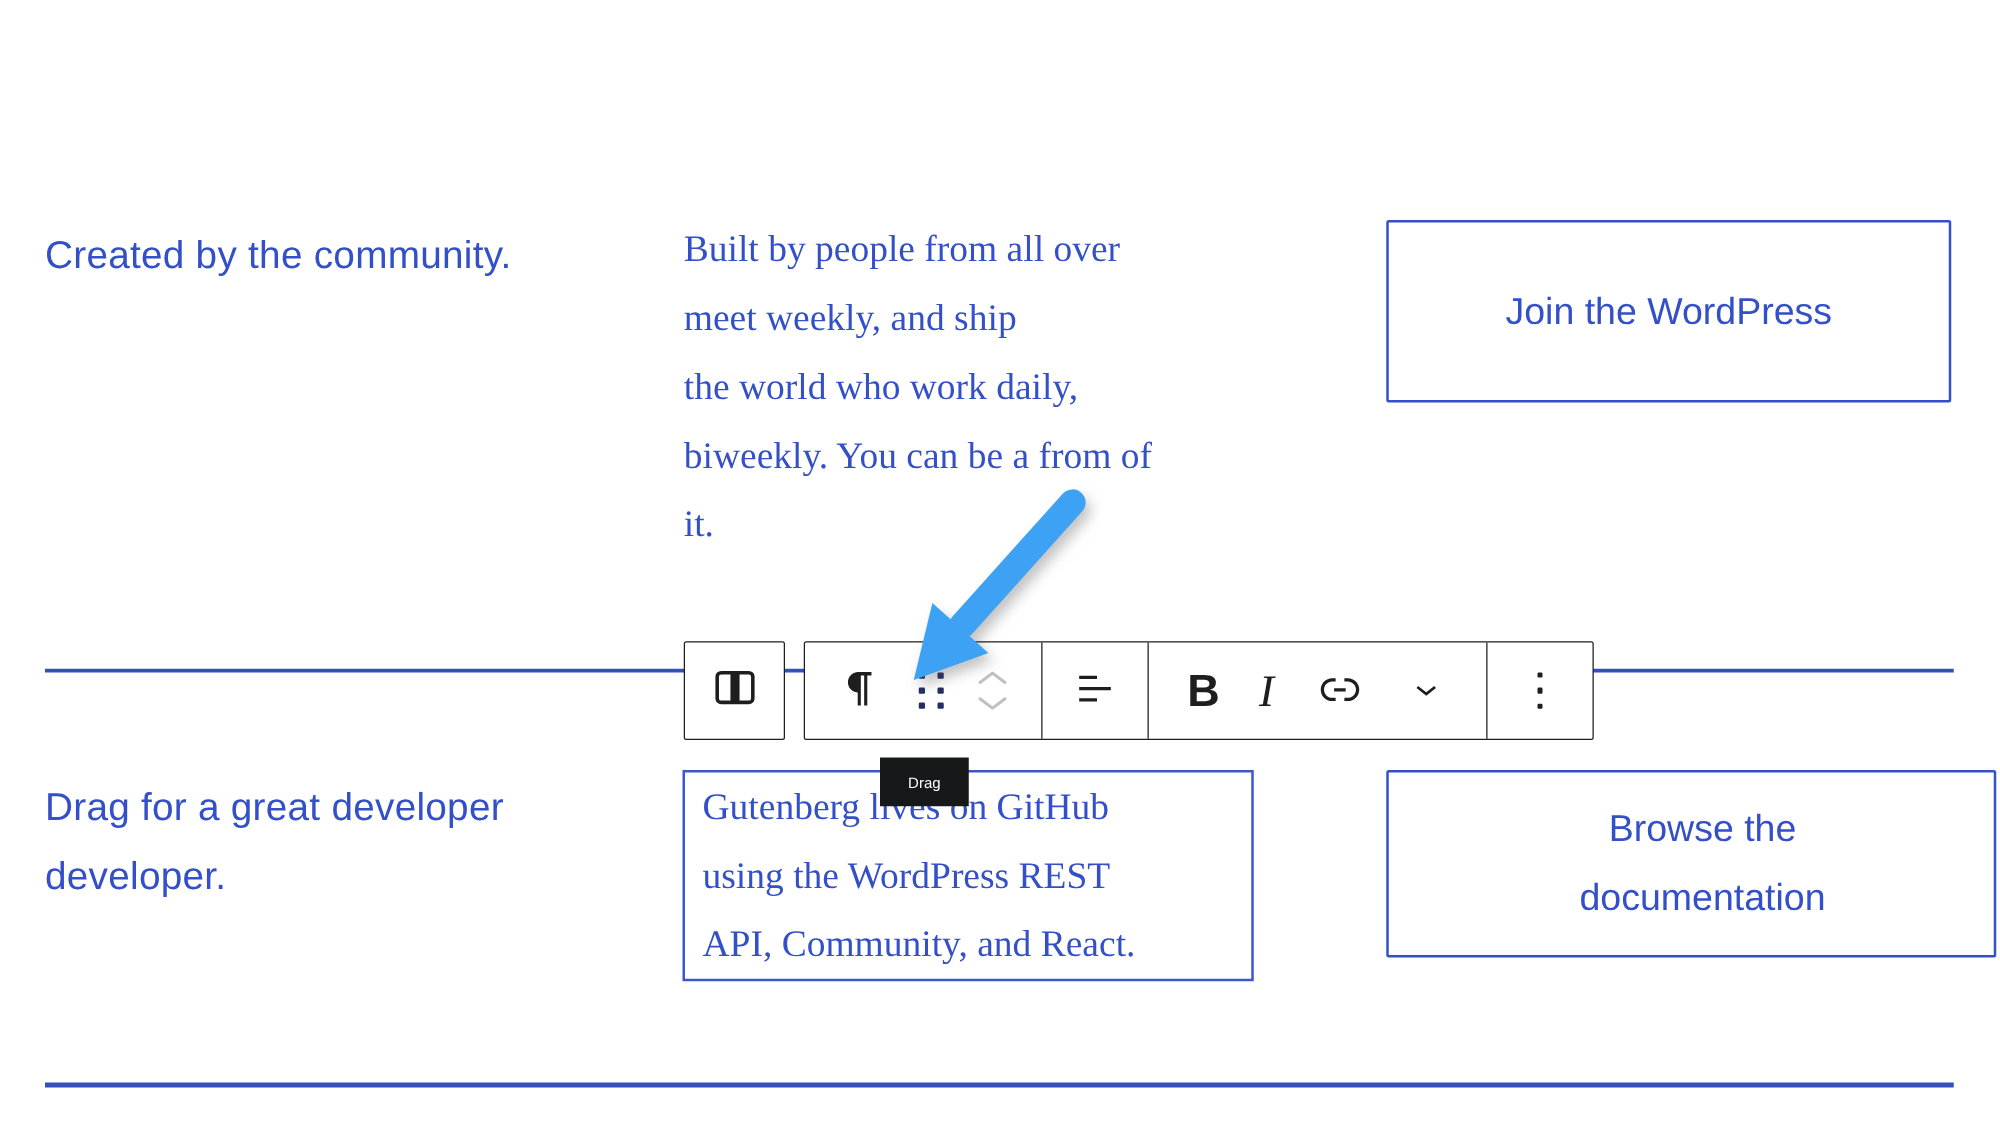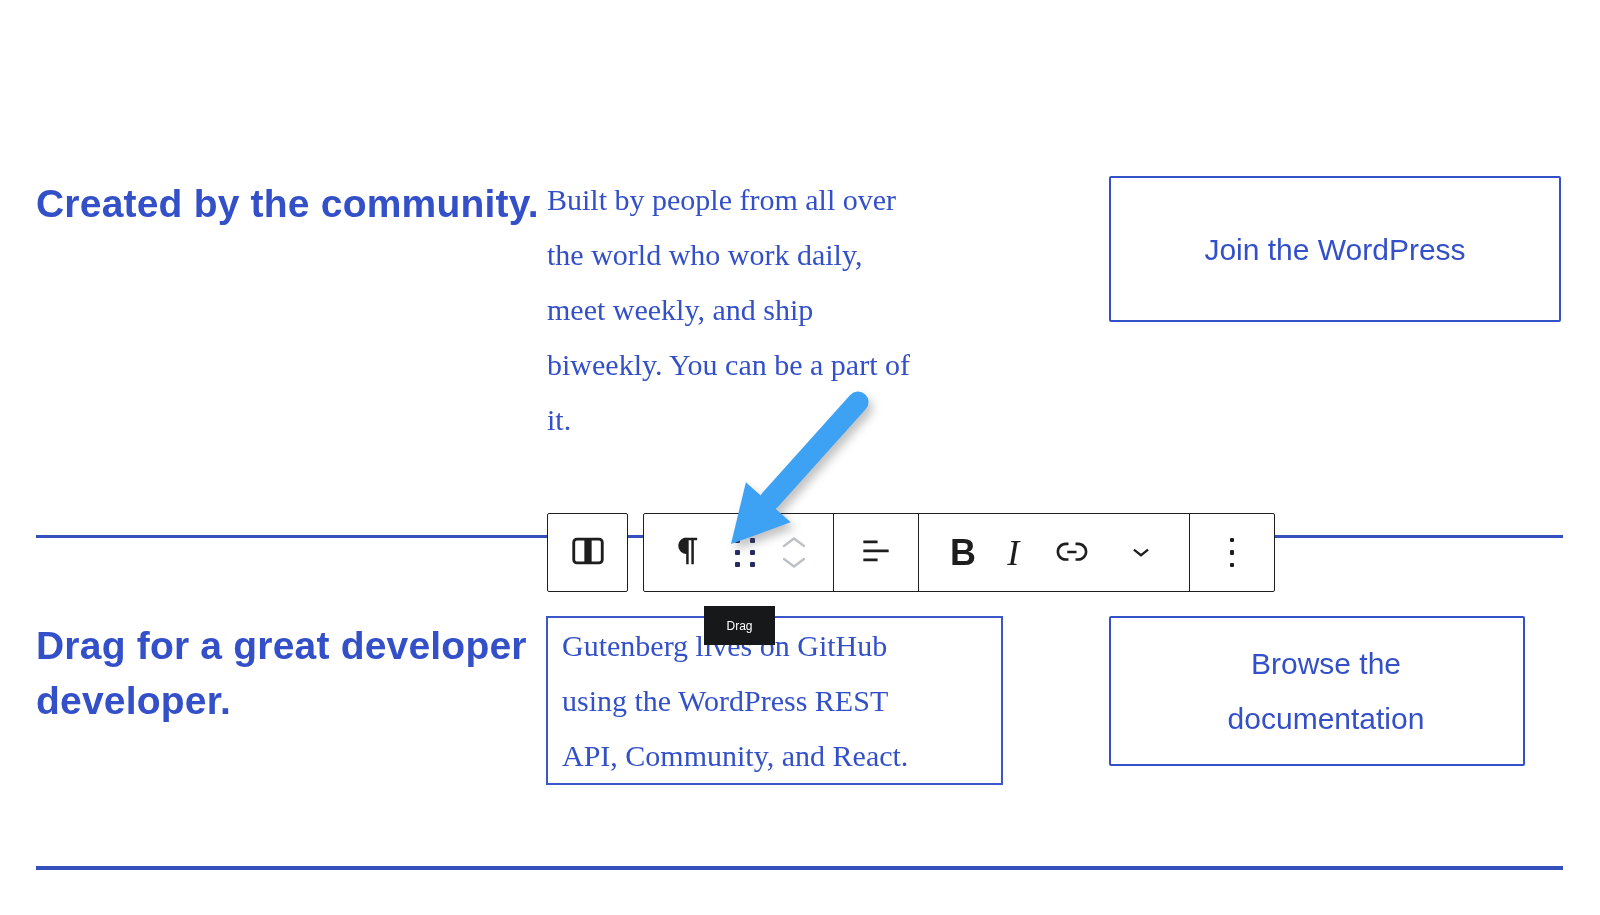--- a/index.html
+++ b/index.html
@@ -22,22 +22,22 @@
     position:relative;overflow:hidden;
   }
   #canvas{position:absolute;inset:0;}
 
   
   .divider{position:absolute;background:var(--divider-blue);z-index:0;}
   #divider-top{left:36px;top:535px;width:1527px;height:3px;}
   #divider-bottom{left:36px;top:866px;width:1527px;height:4px;}
 
   
-  .heading{position:absolute;margin:0;color:var(--content-blue);font-weight:bold;
-    font-size:39px;line-height:55px;letter-spacing:.2px;z-index:1;}
+  .heading{position:absolute;margin:0;color:var(--content-blue);font-weight:normal;
+    font-size:31px;line-height:55px;letter-spacing:.2px;z-index:1;}
   .heading span{display:block;}
   #row1-heading{left:36px;top:176px;}
   #row2-heading{left:36px;top:618px;}
 
   .para{position:absolute;color:var(--content-blue);font-size:30px;line-height:55px;z-index:1;font-family:Liberation Serif, serif;}
   .para span{display:block;}
   #row1-paragraph{left:547px;top:172px;}
 
   #selected-block{
     position:absolute;left:546px;top:616px;width:457px;height:169px;
@@ -47,21 +47,21 @@
 
   .outline-btn{
     position:absolute;box-sizing:border-box;background:#fff;
     border:2px solid var(--content-blue);border-radius:2px;
     color:var(--content-blue);font-size:30px;line-height:55px;
     display:flex;flex-direction:column;align-items:center;justify-content:center;
     text-align:center;z-index:1;cursor:pointer;
   }
   .outline-btn span{display:block;}
   #row1-button{left:1109px;top:176px;width:452px;height:146px;text-align:right;}
-  #row2-button{left:1109px;top:616px;width:416px;height:150px;padding-left:18px;}
+  #row2-button{left:1109px;top:616px;width:488px;height:150px;padding-left:18px;}
 
   
   .tb-box{
     position:absolute;top:513px;height:79px;box-sizing:border-box;background:#fff;
     border:1.5px solid var(--toolbar-border-dark);border-radius:2px;z-index:2;
     display:flex;align-items:stretch;
   }
   #toolbar-parent{left:547px;width:81px;align-items:center;justify-content:center;}
   #toolbar-main{left:643px;width:632px;}
   .tb-seg{display:flex;align-items:center;justify-content:space-evenly;box-sizing:border-box;}
@@ -105,23 +105,23 @@
 
   <div class="divider" id="divider-top"></div>
   <div class="divider" id="divider-bottom"></div>
 
   <h2 class="heading" id="row1-heading">
     <span>Created by the community.</span>
   </h2>
 
   <div class="para" id="row1-paragraph">
     <span>Built by people from all over</span>
+    <span>meet weekly, and ship</span>
     <span>the world who work daily,</span>
-    <span>meet weekly, and ship</span>
-    <span>biweekly. You can be a part of</span>
+    <span>biweekly. You can be a from of</span>
     <span>it.</span>
   </div>
 
   <div class="outline-btn" id="row1-button">
     <span>Join the WordPress</span>
   </div>
 
   <h2 class="heading" id="row2-heading">
     <span>Drag for a great developer</span>
     <span>developer.</span>

